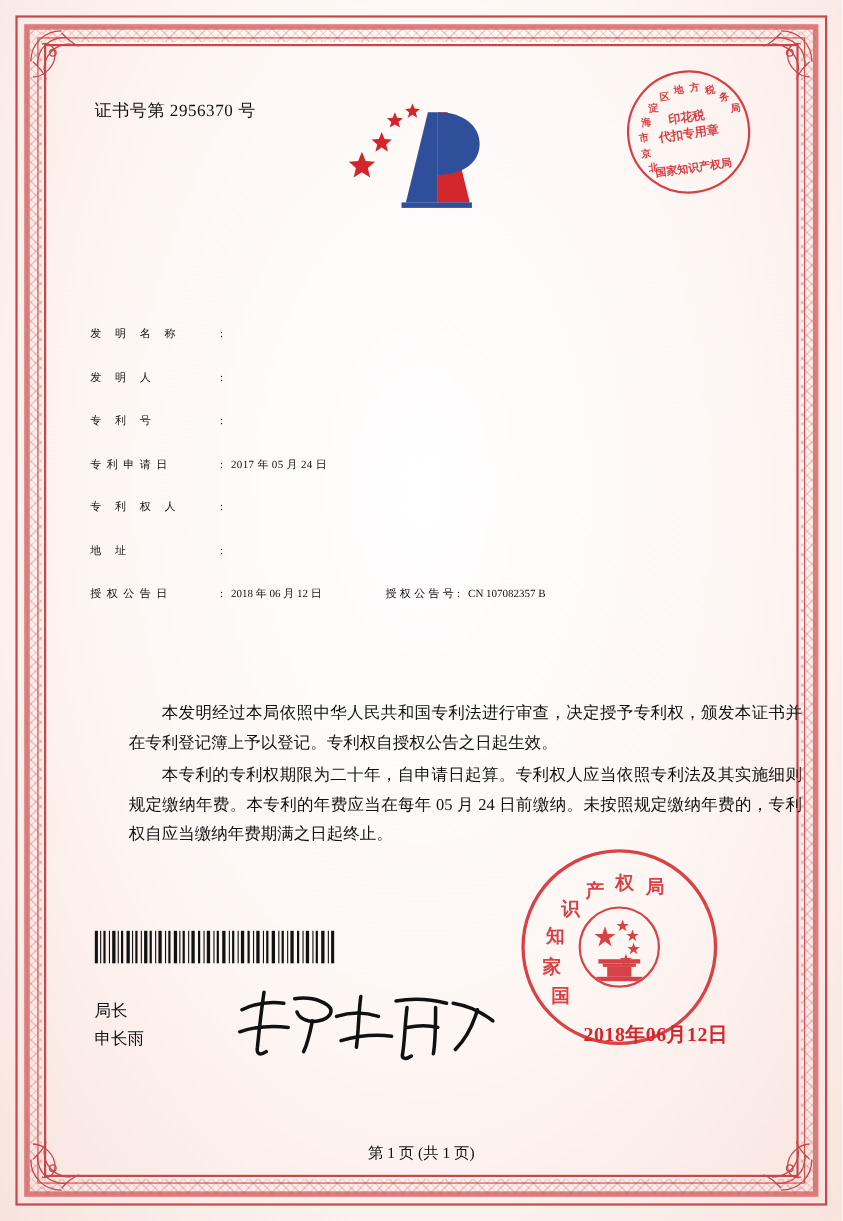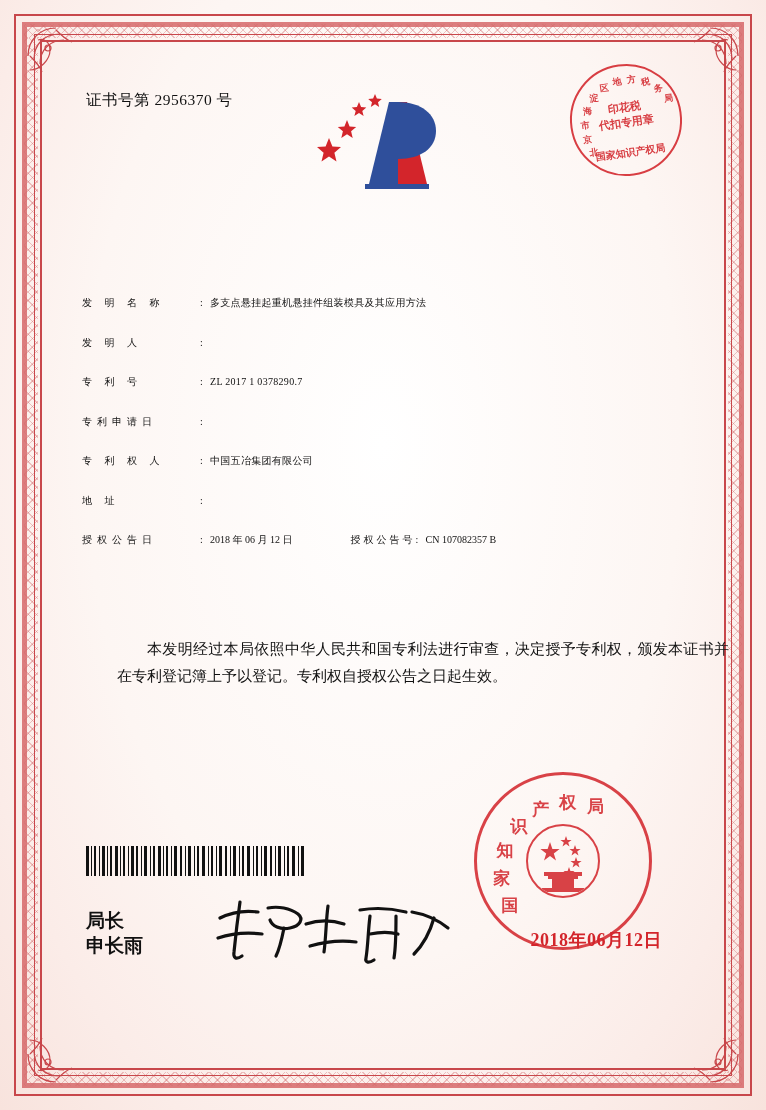--- a/index.html
+++ b/index.html
@@ -223,24 +223,23 @@
     top: 790px;
     width: 218px;
     height: 30px;
   }
 
   
   .sig-label {
     position: absolute;
     left: 26px;
     top: 852px;
-    font-size: 19px;
+    font-size: 15px;
     line-height: 25px;
     color: #111;
-    font-weight: bold;
   }
   .signature {
     position: absolute;
     left: 150px;
     top: 838px;
     width: 250px;
     height: 72px;
   }
 
   
@@ -383,43 +382,41 @@
       </div>
       <div class="bot">国家知识产权局</div>
     </div>
 
 
     <div class="fields">
 
       <div class="field">
         <span class="lbl">发 明 名 称</span>
         <span class="colon">:</span>
-        <span class="val">多支点悬挂起重机悬挂件组装模具及其应用方法</span>
       </div>
 
       <div class="field">
         <span class="lbl">发 明 人</span>
         <span class="colon">:</span>
       </div>
 
       <div class="field">
         <span class="lbl">专 利 号</span>
         <span class="colon">:</span>
-        <span class="val">ZL 2017 1 0378290.7</span>
       </div>
 
       <div class="field">
         <span class="lbl">专利申请日</span>
         <span class="colon">:</span>
+        <span class="val">2017 年 05 月 24 日</span>
       </div>
 
       <div class="field">
         <span class="lbl">专 利 权 人</span>
         <span class="colon">:</span>
-        <span class="val">中国五冶集团有限公司</span>
       </div>
 
       <div class="field">
         <span class="lbl">地        址</span>
         <span class="colon">:</span>
       </div>
 
       <div class="field dual">
         <span class="lbl">授权公告日</span>
         <span class="colon">:</span>
@@ -428,20 +425,21 @@
           <span class="lbl2">授权公告号</span>
           <span class="colon">:</span>
           <span>CN 107082357 B</span>
         </span>
       </div>
 
     </div>
 
     <div class="paras">
       <p>本发明经过本局依照中华人民共和国专利法进行审查，决定授予专利权，颁发本证书并在专利登记簿上予以登记。专利权自授权公告之日起生效。</p>
+      <p>本专利的专利权期限为二十年，自申请日起算。专利权人应当依照专利法及其实施细则规定缴纳年费。本专利的年费应当在每年 05 月 24 日前缴纳。未按照规定缴纳年费的，专利权自应当缴纳年费期满之日起终止。</p>
     </div>
 
     <svg class="barcode" viewBox="0 0 218 30" preserveAspectRatio="none">
       <g fill="#111">
         <rect x="0" y="0" width="3" height="30"></rect>
           <rect x="5" y="0" width="1" height="30"></rect>
         <rect x="8" y="0" width="2" height="30"></rect>
           <rect x="13" y="0" width="1" height="30"></rect>
         <rect x="16" y="0" width="3" height="30"></rect>
           <rect x="21" y="0" width="1" height="30"></rect>
@@ -536,15 +534,16 @@
           <rect x="16" y="46" width="38" height="4"></rect>
           <rect x="20" y="50" width="30" height="3"></rect>
           <rect x="24" y="53" width="22" height="9"></rect>
           <rect x="14" y="62" width="42" height="4"></rect>
         </g>
       </svg>
     </div>
 
     <div class="seal-date">2018年06月12日</div>
 
+    <div class="footer">第 1 页 (共 1 页)</div>
 
   </div>
 </div>
 
 </body></html>

